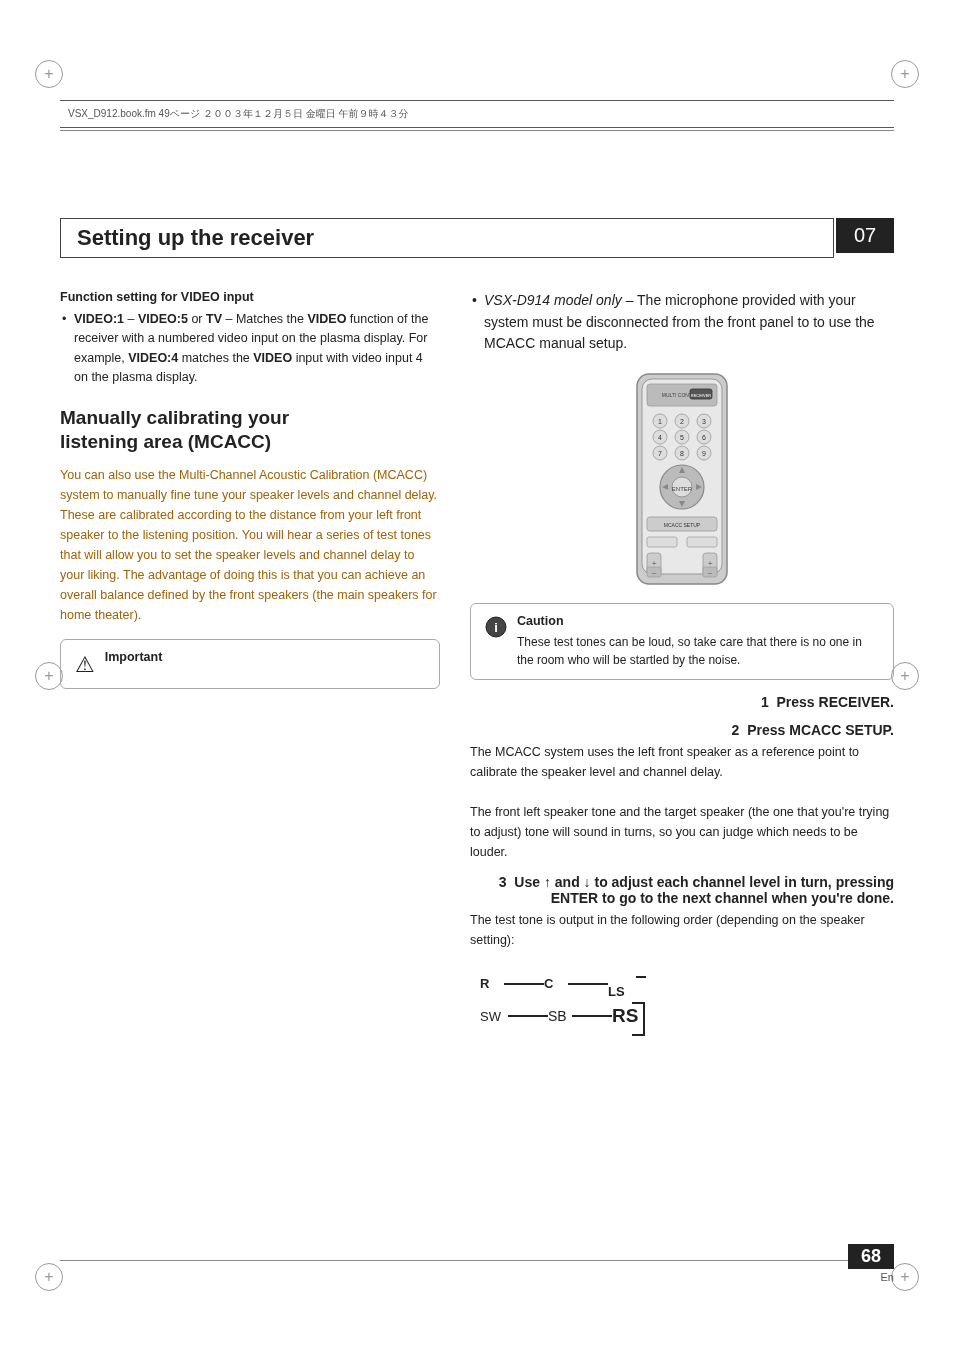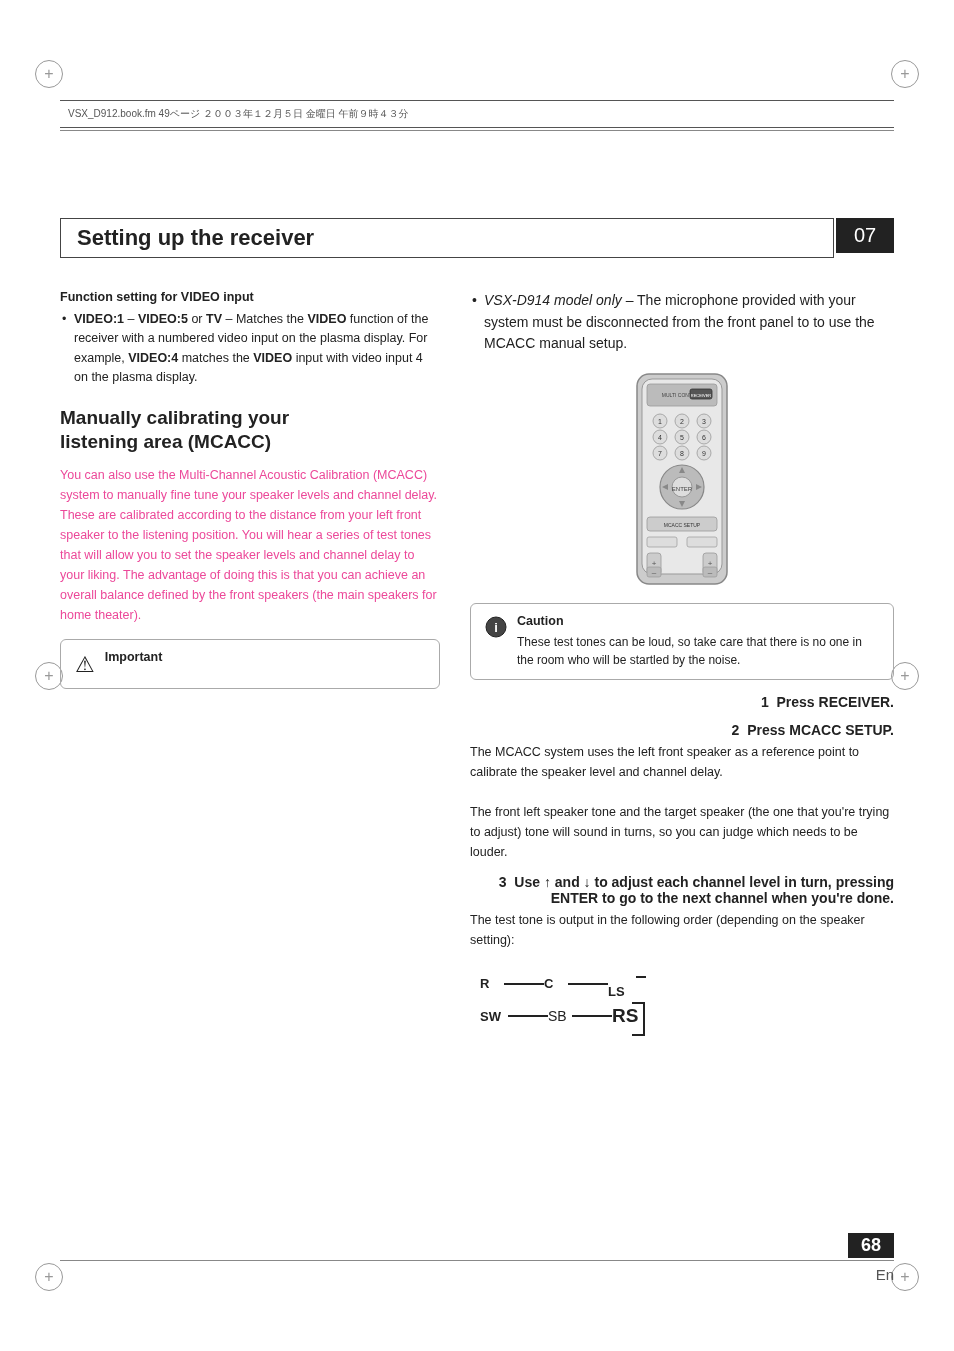--- a/index.html
+++ b/index.html
@@ -138,21 +138,21 @@
       font-size: 19px;
       font-weight: bold;
       color: #222;
       margin: 18px 0 10px 0;
       line-height: 1.3;
     }
 
     .body-text {
       font-size: 12.5px;
       line-height: 1.6;
-      color: #ec4899;
+      color: #a16207;
       margin-bottom: 10px;
     }
 
     
     .notice-box {
       border: 1.5px solid #aaa;
       border-radius: 6px;
       padding: 10px 14px;
       margin: 14px 0;
       display: flex;
@@ -226,24 +226,24 @@
     .page-num-box {
       background: #222;
       color: #fff;
       font-size: 18px;
       font-weight: bold;
       padding: 2px 10px;
       min-width: 46px;
       text-align: center;
     }
     .page-en {
-      font-size: 15px;
+      font-size: 11px;
       color: #555;
       text-align: right;
-      margin-top: 8px;
+      margin-top: 2px;
     }
 
     
     .bottom-line {
       position: absolute;
       bottom: 90px;
       left: 60px;
       right: 60px;
       height: 1px;
       background: #888;
@@ -430,21 +430,21 @@
         <div style="width:40px;height:2px;background:#222;"></div>
         <span style="font-size:13px;font-weight:bold;min-width:24px;">C</span>
         <div style="width:40px;height:2px;background:#222;"></div>
         <span style="font-size:13px;font-weight:bold;min-width:28px;margin-top:16px;">LS</span>
 
         <div style="width:10px;height:0px;border-top:2px solid #222;margin-top:-14px;"></div>
       </div>
       
       
       <div style="position:relative; display:flex; align-items:center; gap:0; padding-left:0;">
-        <span style="font-size:13px;font-weight:bold;min-width:28px;">SW</span>
+        <span style="font-size:13px;font-weight:normal;min-width:28px;">SW</span>
         <div style="width:40px;height:2px;background:#222;"></div>
         <span style="font-size:14px;font-weight:normal;min-width:24px;">SB</span>
         <div style="width:40px;height:2px;background:#222;"></div>
         <span style="font-size:19px;font-weight:bold;min-width:28px;">RS</span>
       </div>
 
       
       <svg width="200" height="40" viewBox="0 0 200 40" style="position:relative;margin-top:-52px;margin-left:150px;">
         <path d="M 2,4 L 14,4 L 14,36 L 2,36" stroke="#222" stroke-width="2" fill="none"></path>
       </svg>

